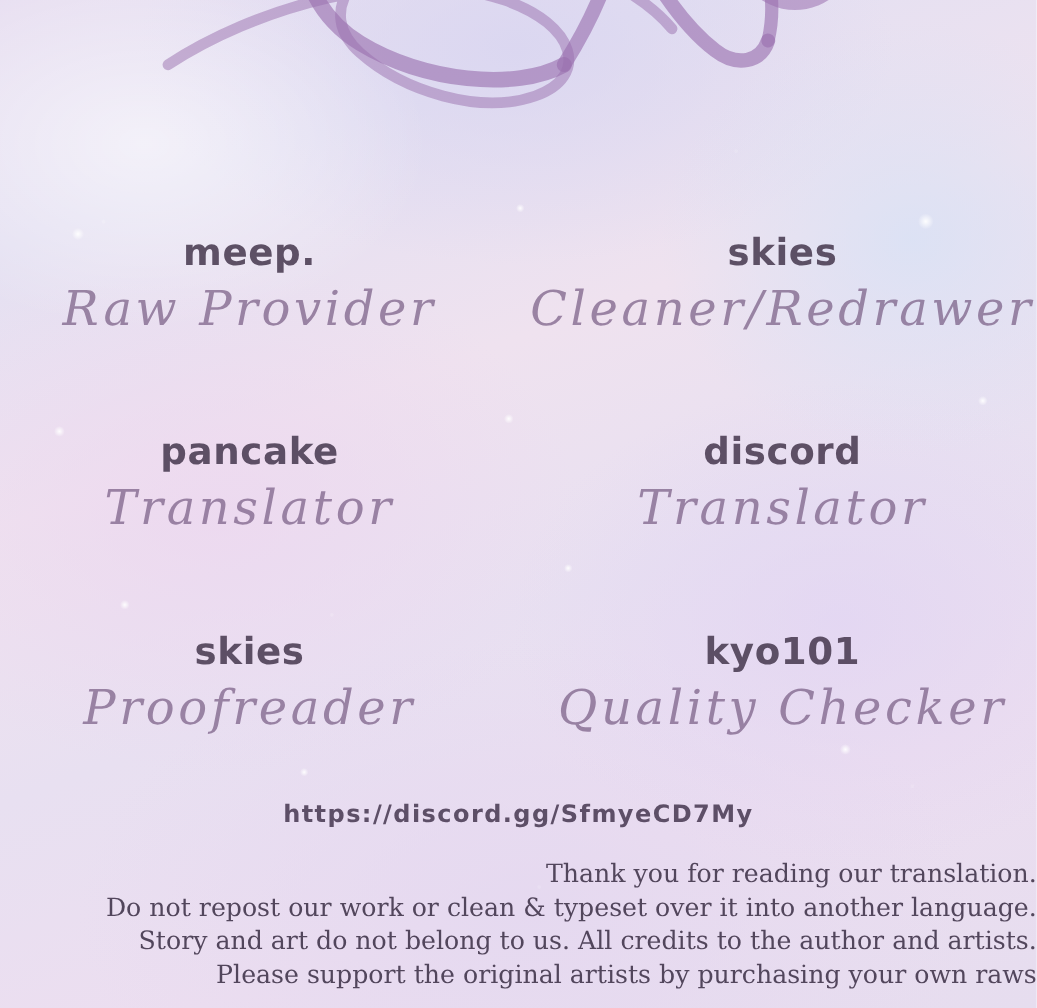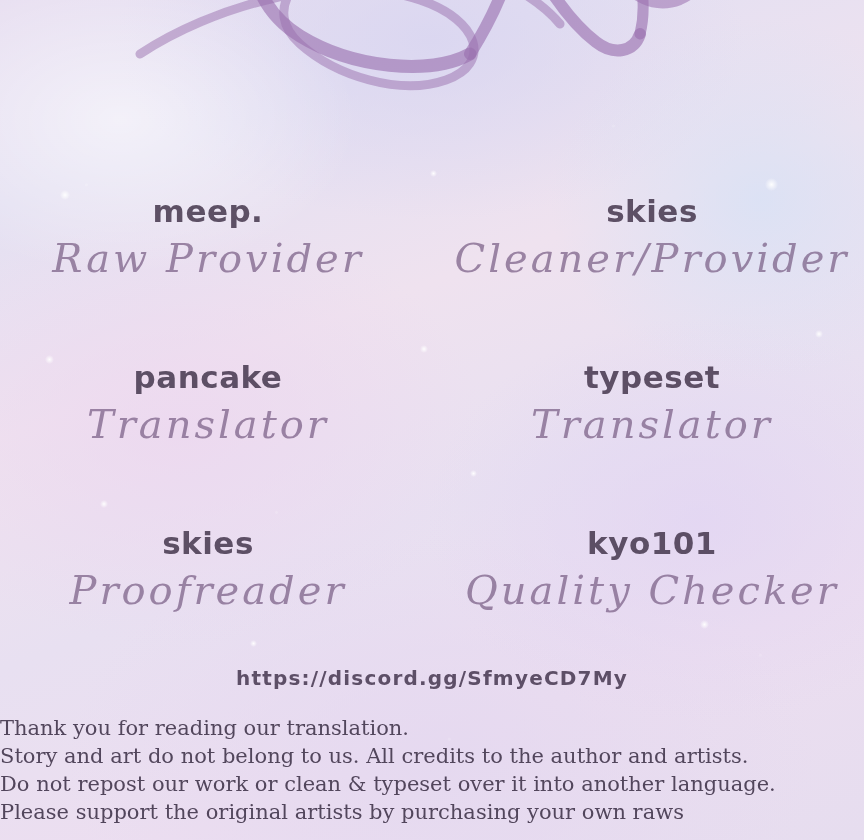--- a/index.html
+++ b/index.html
@@ -115,21 +115,21 @@
     color: #4f4059;
     opacity: 0.9;
   }
 
   
   .footer-note {
     position: absolute;
     top: 714px;
     left: 0;
     width: 864px;
-    text-align: left;
+    text-align: right;
     font-family: "DejaVu Serif", serif;
     font-size: 21px;
     line-height: 28px;
     color: #463a50;
     opacity: 0.92;
   }
   .footer-note div { white-space: nowrap; }
 </style>
 </head>
 <body>
@@ -164,31 +164,31 @@
 
   <div class="credits">
 
     <div class="credit-row">
       <div class="credit-cell left">
         <div class="credit-name">meep.</div>
         <div class="credit-role">Raw Provider</div>
       </div>
       <div class="credit-cell right">
         <div class="credit-name">skies</div>
-        <div class="credit-role">Cleaner/Provider</div>
+        <div class="credit-role">Cleaner/Redrawer</div>
       </div>
     </div>
 
     <div class="credit-row">
       <div class="credit-cell left">
         <div class="credit-name">pancake</div>
         <div class="credit-role">Translator</div>
       </div>
       <div class="credit-cell right">
-        <div class="credit-name">typeset</div>
+        <div class="credit-name">discord</div>
         <div class="credit-role">Translator</div>
       </div>
     </div>
 
     <div class="credit-row">
       <div class="credit-cell left">
         <div class="credit-name">skies</div>
         <div class="credit-role">Proofreader</div>
       </div>
       <div class="credit-cell right">
@@ -196,18 +196,18 @@
         <div class="credit-role">Quality Checker</div>
       </div>
     </div>
 
   </div>
 
   <div class="discord-link">https://discord.gg/SfmyeCD7My</div>
 
   <div class="footer-note">
     <div>Thank you for reading our translation.</div>
+    <div>Do not repost our work or clean &amp; typeset over it into another language.</div>
     <div>Story and art do not belong to us. All credits to the author and artists.</div>
-    <div>Do not repost our work or clean &amp; typeset over it into another language.</div>
     <div>Please support the original artists by purchasing your own raws</div>
   </div>
 
 </div>
 
 </body></html>

